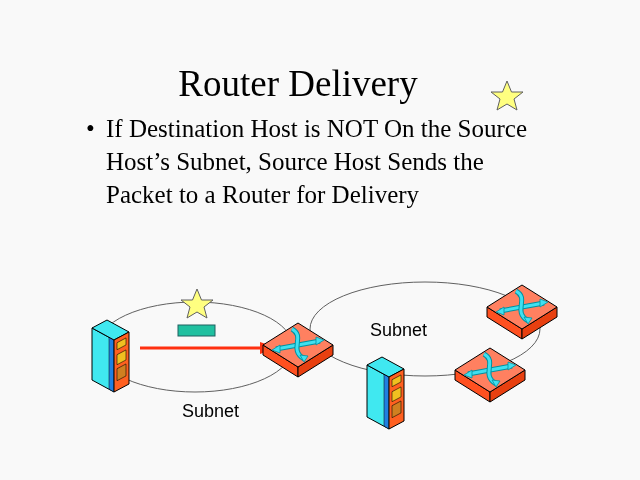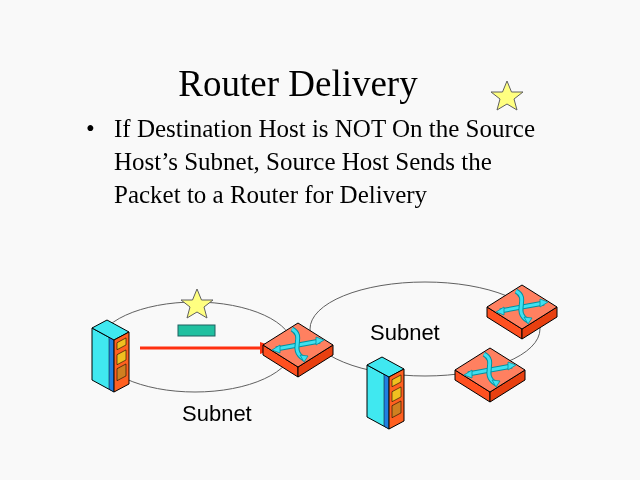--- a/index.html
+++ b/index.html
@@ -13,24 +13,24 @@
       position: absolute; left: 0; top: 62px; width: 596px;
       text-align: center; font-size: 37px; color: #000;
       font-family: "Liberation Serif", serif;
     }
     .bullet-block {
       position: absolute; left: 86px; top: 112px; width: 470px;
       font-size: 25px; line-height: 33px; color: #000;
       font-family: "Liberation Serif", serif;
     }
     .bullet-dot { position: absolute; left: 0; top: 0; }
-    .bullet-text { margin-left: 28px; }
+    .bullet-text { margin-left: 20px; }
     .label {
       position: absolute; font-family: "Liberation Sans", sans-serif;
-      font-size: 22px; color: #000;
+      font-size: 18px; color: #000;
     }
     svg.diagram { position: absolute; left: 0; top: 0; }
   </style>
 </head>
 <body>
 
 <div class="title">Router Delivery</div>
 
 <div class="bullet-block">
   <span class="bullet-dot">•</span>

